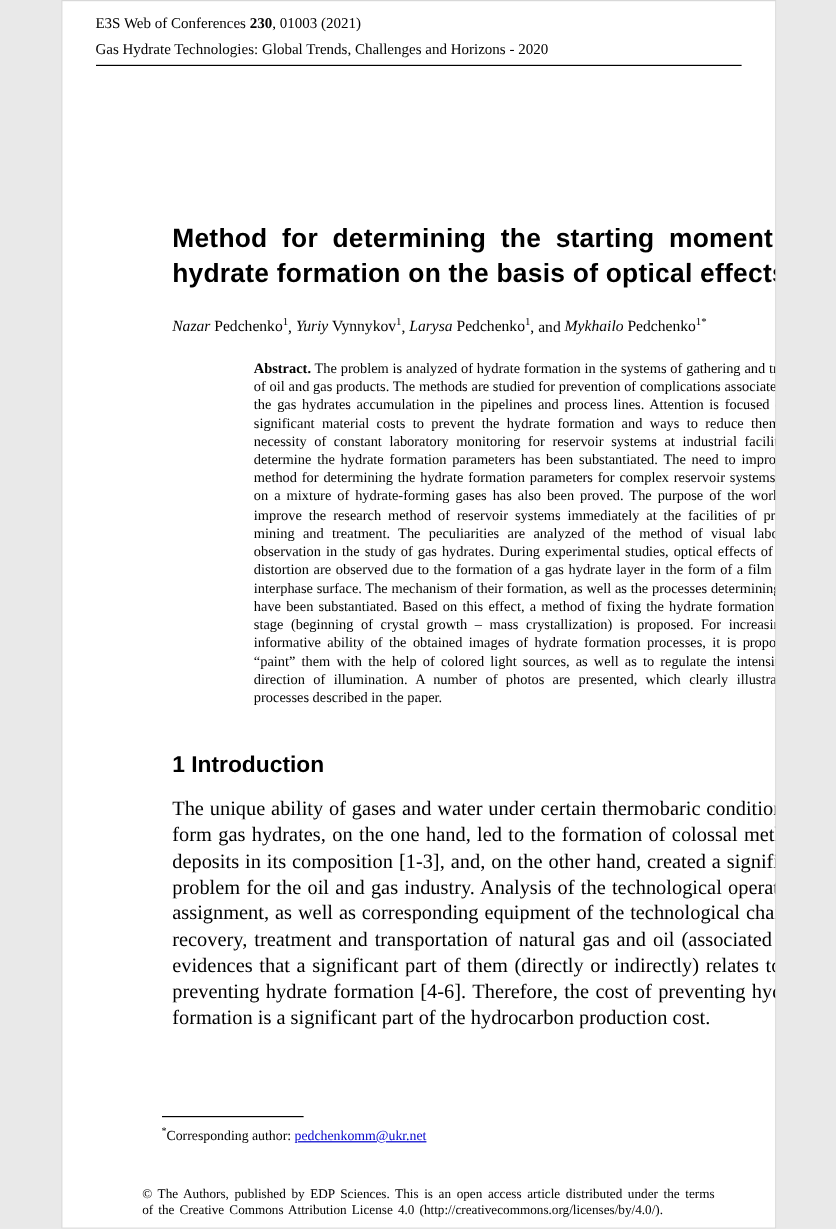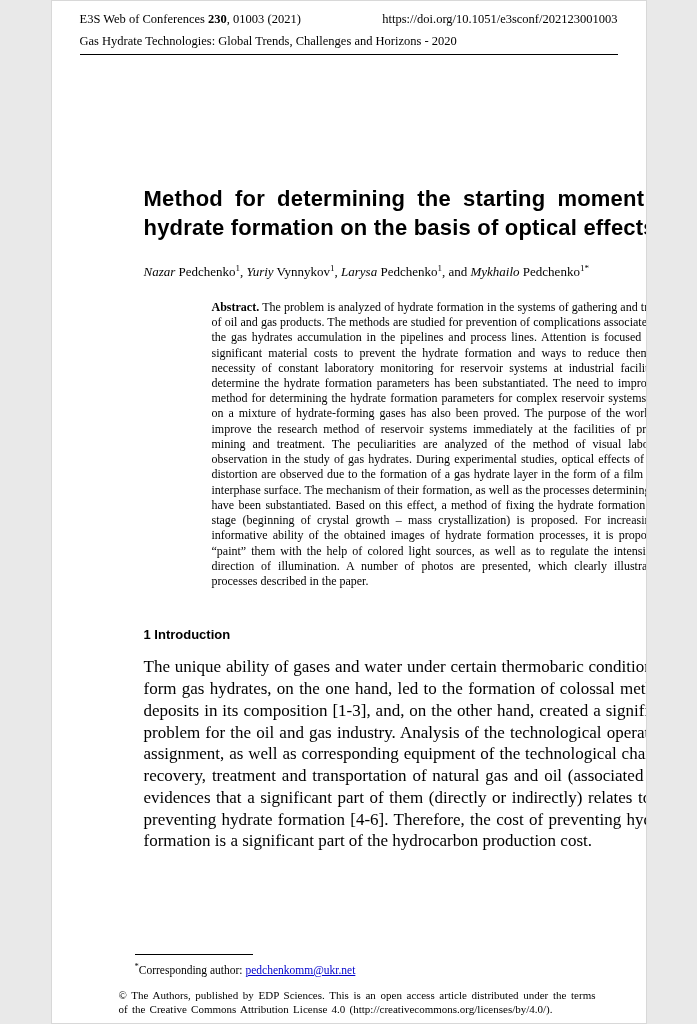--- a/index.html
+++ b/index.html
@@ -47,51 +47,50 @@
     margin: 20px 0 0 68px;
     font-size: 12px;
     line-height: 1.27;
     text-align: justify;
   }
   .abstract b { font-weight: bold; }
 
   .section-heading {
     font-family: "Liberation Sans", sans-serif;
     font-weight: bold;
-    font-size: 13px;
+    font-size: 19px;
     margin: 38px 0 0 0;
   }
 
   .body-paragraph {
     font-size: 17px;
     line-height: 1.28;
     text-align: justify;
     margin: 14px 0 0 0;
   }
 
   
-  .footnote-area { position: absolute; left: 83px; width: 534px; top: 929px; margin-top: 24px; }
+  .footnote-area { position: absolute; left: 83px; width: 534px; top: 929px; }
   .footnote-rule { border: 0; border-top: 1px solid #000; width: 118px; margin: 0 0 6px 0; }
   .footnote { font-size: 11.5px; margin: 0; }
   .footnote sup { font-size: 8.5px; }
   .footnote a { color: #0000cc; text-decoration: underline; }
 
   
   .footer { position: absolute; left: 67px; right: 50px; top: 987px; }
   .footer p { font-size: 11px; line-height: 1.3; text-align: justify; margin: 0; word-spacing: 1.5px; }
 </style>
 </head>
 <body>
 
 <div class="page">
 
   <div class="header">
     <div class="header-row">
       <div><span>E3S Web of Conferences </span><span class="journal-volume">230</span><span>, 01003 (2021)</span></div>
-      <div>https://doi.org/10.1051/e3sconf/202123001003</div>
     </div>
     <div class="conference-line">Gas Hydrate Technologies: Global Trends, Challenges and Horizons - 2020</div>
     <hr class="header-rule">
   </div>
 
   <div class="content">
 
     <h1 class="title">Method for determining the starting moment of hydrate formation on the basis of optical effects</h1>
 
     <p class="authors"><span><i>Nazar</i><span> Pedchenko</span><sup>1</sup></span><span>, </span><span><i>Yuriy</i><span> Vynnykov</span><sup>1</sup></span><span>, </span><span><i>Larysa</i><span> Pedchenko</span><sup>1</sup></span><span>, and </span><span><i>Mykhailo</i><span> Pedchenko</span><sup>1*</sup></span></p>

